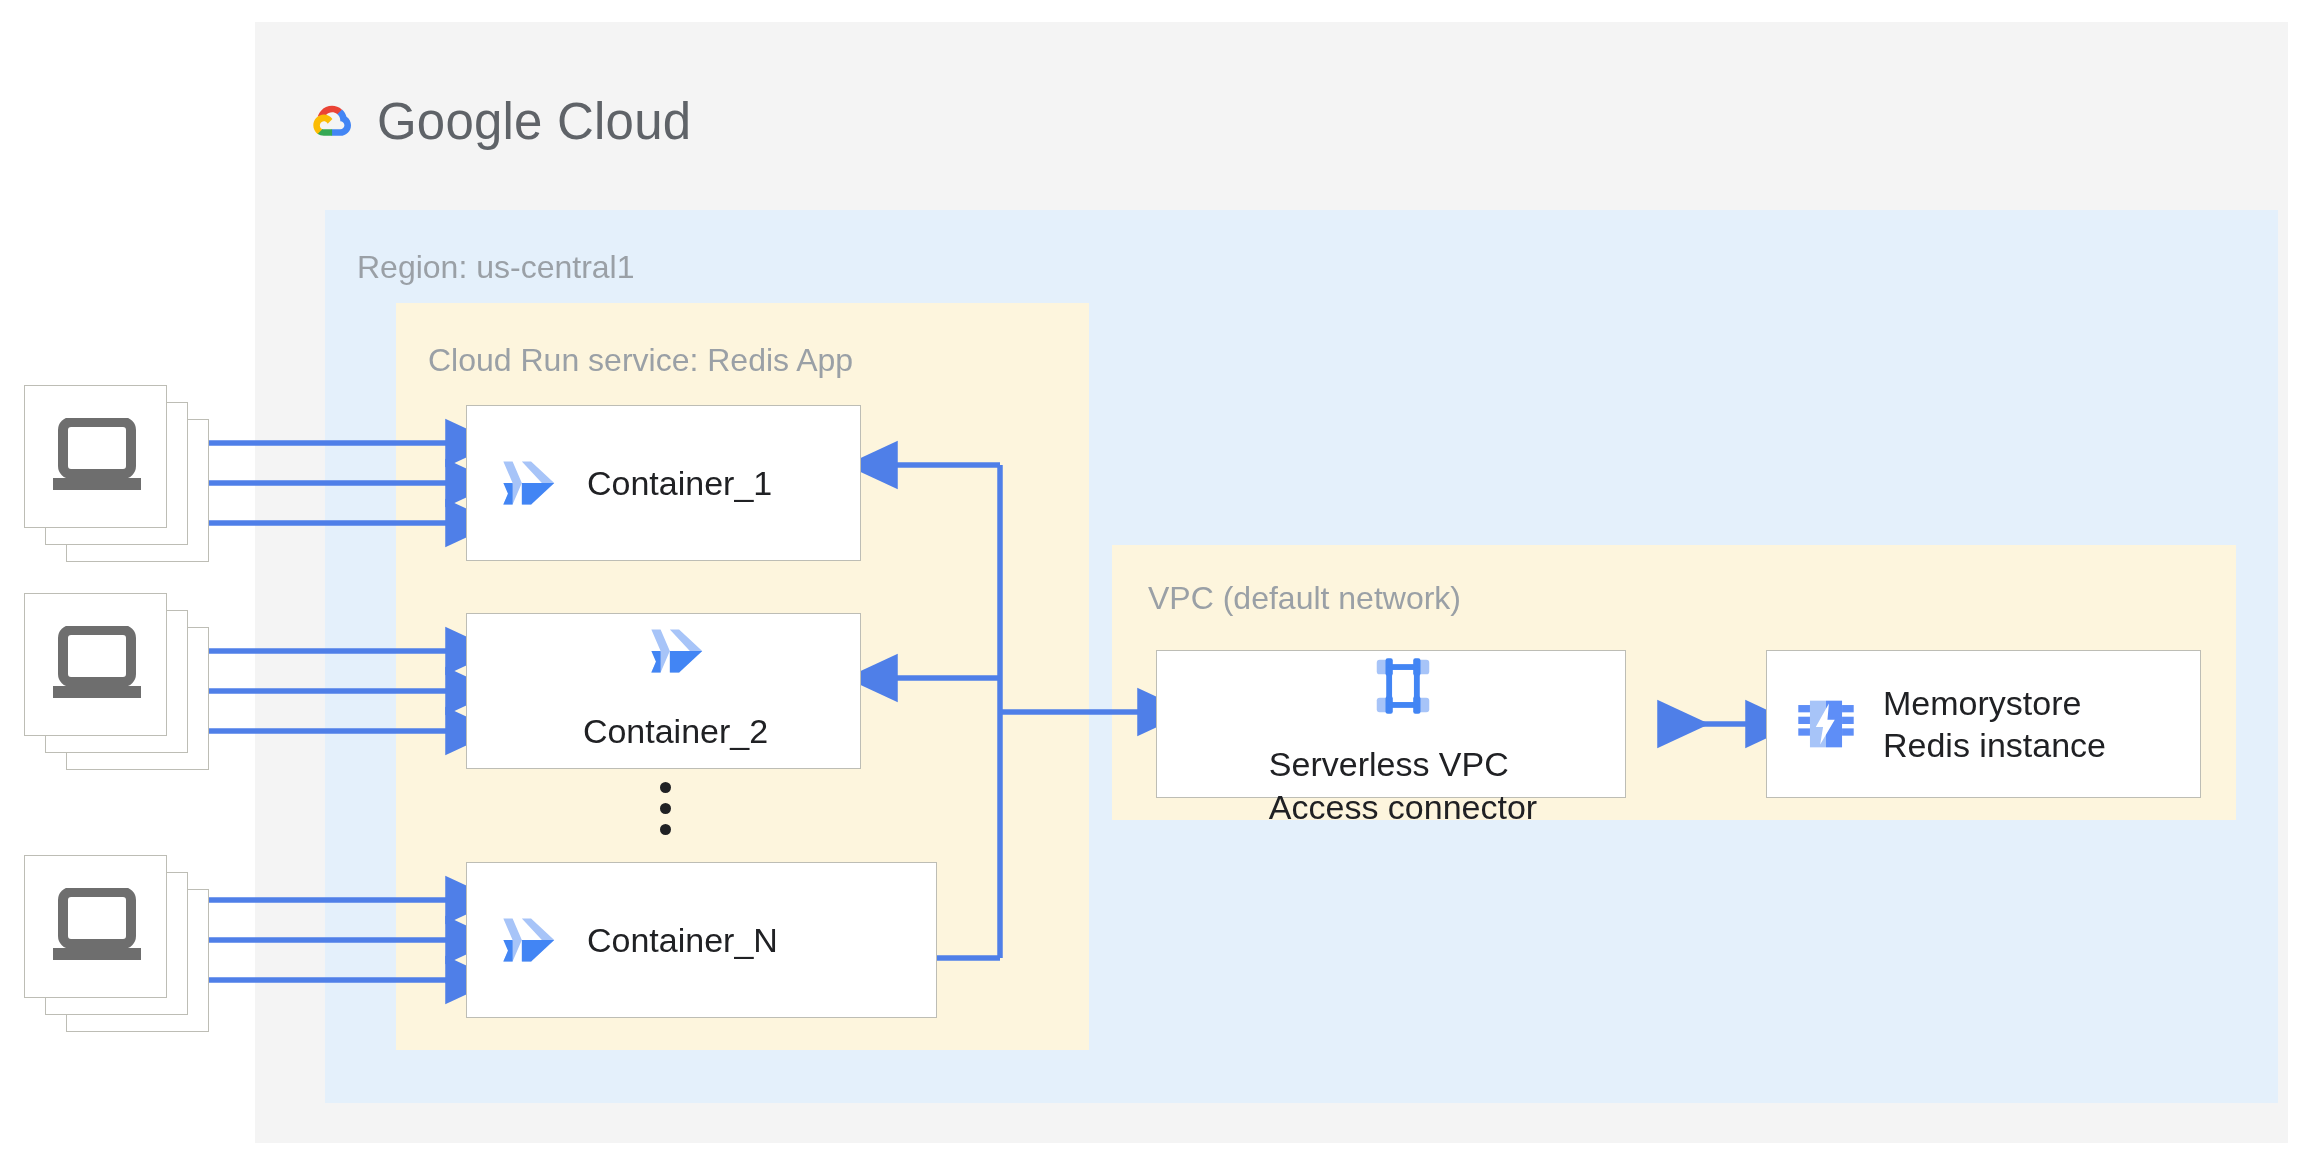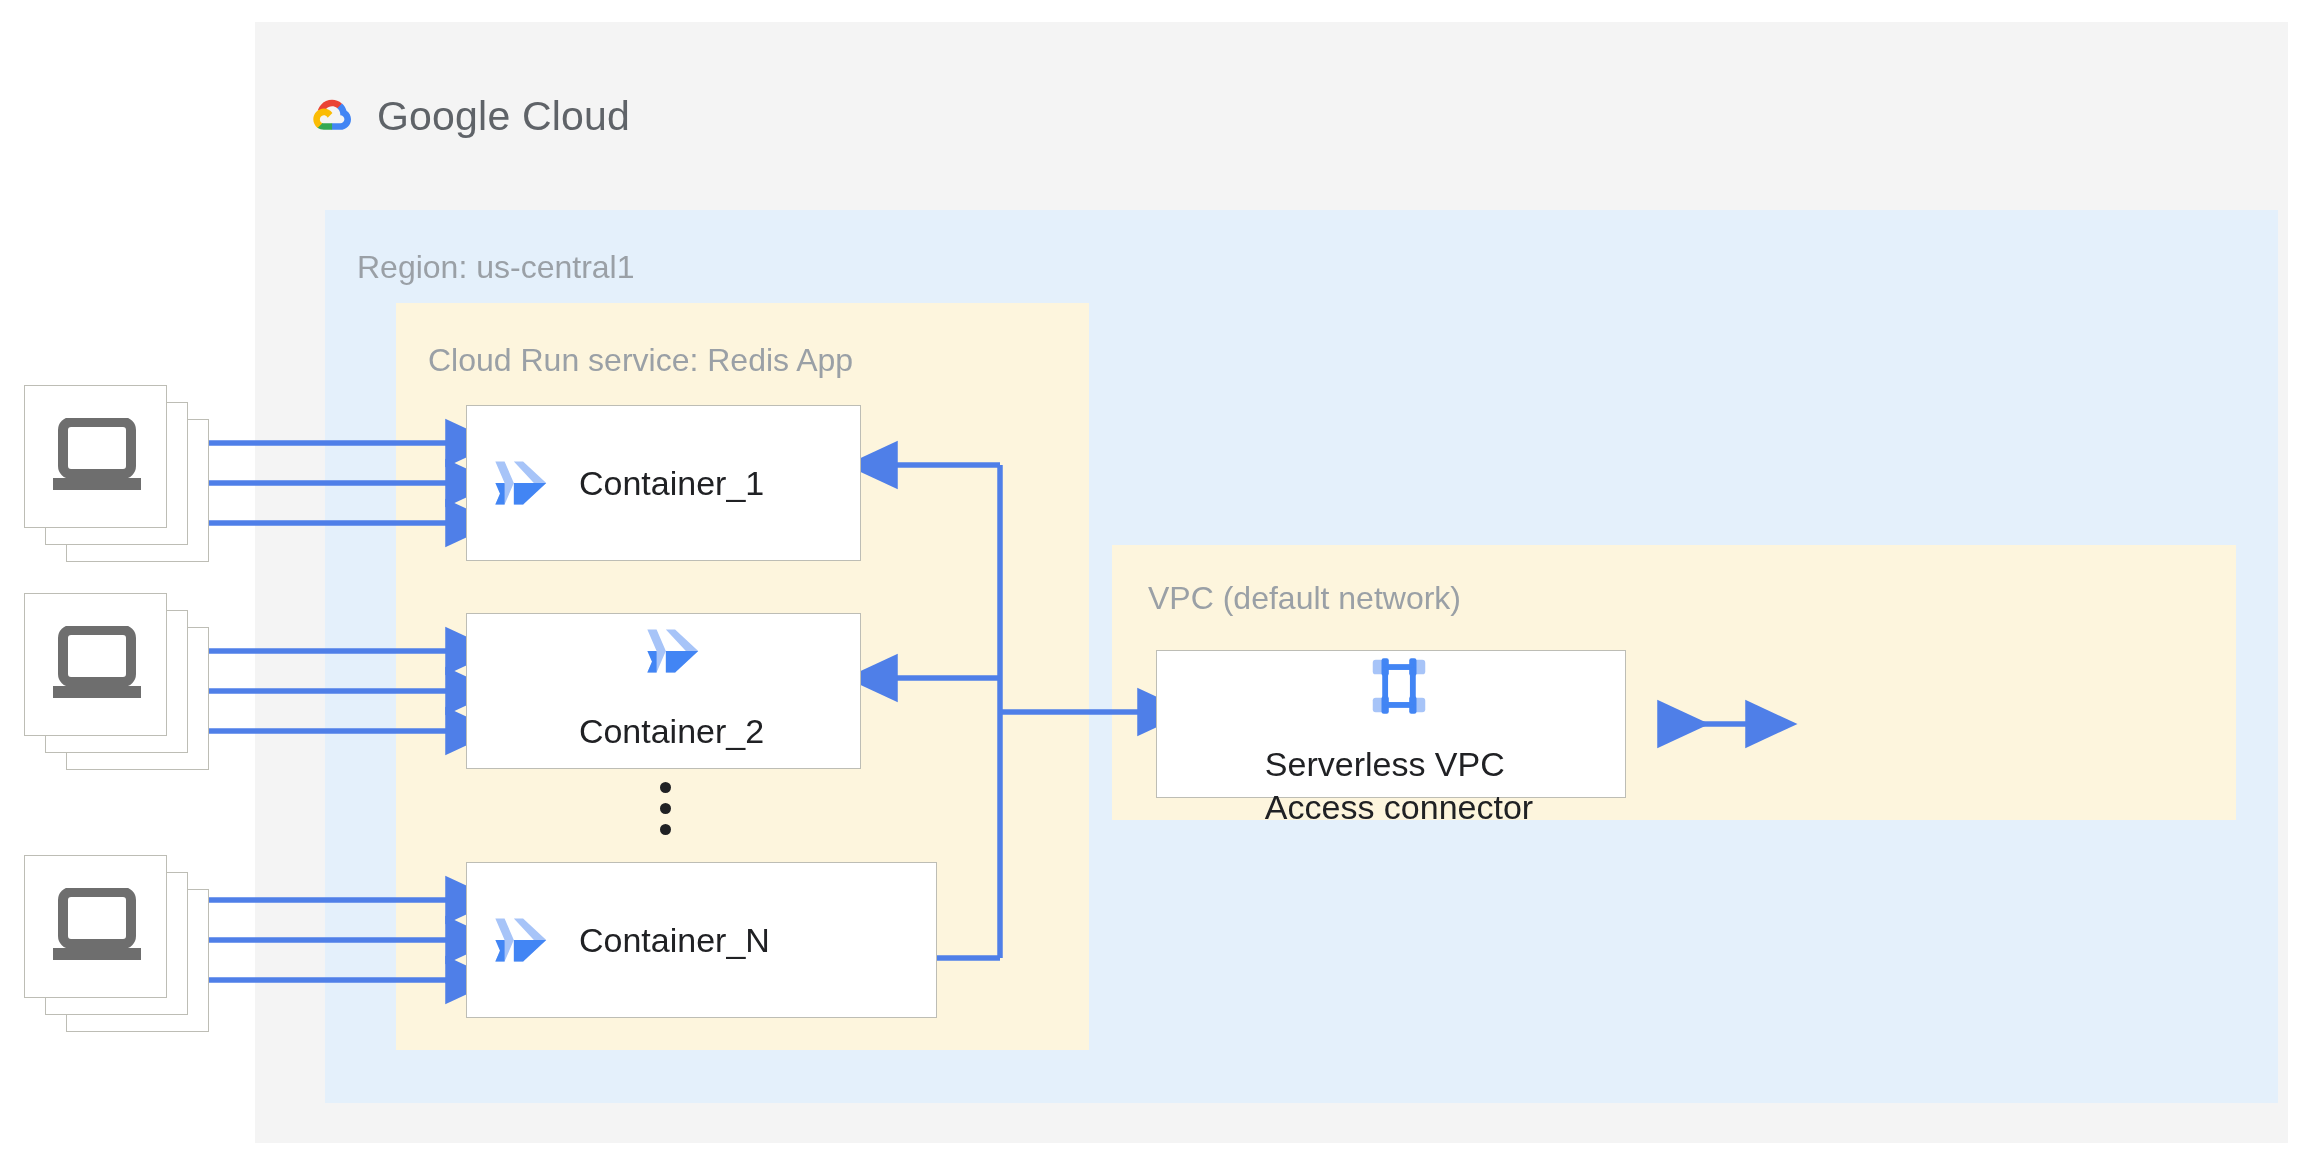--- a/index.html
+++ b/index.html
@@ -44,35 +44,35 @@
   #cloudrun-label { left: 428px;  top: 342px; }
   #vpc-label      { left: 1148px; top: 580px; text-align: right; }
 
   
   #brand {
     position: absolute; left: 303px; top: 92px;
     display: flex; align-items: center; gap: 18px;
   }
   #brand-logo { width: 56px; height: 48px; display: block; }
   #brand-text {
-    font-size: 41px;
+    font-size: 51px;
     color: #5F6368;
     letter-spacing: 0.2px;
     white-space: nowrap;
   }
 
   
   .node-box {
     position: absolute;
     background: #FFFFFF;
     border: 1px solid #BDBDB5;
     display: flex;
     align-items: center;
     gap: 22px;
-    padding-left: 16px;
+    padding-left: 24px;
   }
   .node-label {
     font-size: 34px;
     color: #202124;
     line-height: 1.25;
     white-space: pre-line;
   }
   .node-icon { flex: 0 0 auto; display: block; }
 
   #container-1 { left: 466px;  top: 405px;  width: 395px; height: 156px; }
@@ -262,14 +262,29 @@
       <rect x="31" y="31" width="5" height="12" rx="1.5" fill="#4285F4"></rect>
       <rect x="14" y="9" width="20" height="4" fill="#4285F4"></rect>
       <rect x="14" y="35" width="20" height="4" fill="#4285F4"></rect>
       <rect x="12.5" y="11" width="4" height="26" fill="#4285F4"></rect>
       <rect x="31.5" y="11" width="4" height="26" fill="#4285F4"></rect>
     </svg>
     <span class="node-label">Serverless VPC
 Access connector</span>
   </div>
 
+  <div class="node-box" id="memorystore">
+    <svg class="node-icon" width="70" height="70" viewBox="0 0 48 48">
+      <rect x="13" y="8" width="11" height="32" fill="#A7C4F8"></rect>
+      <rect x="24" y="8" width="11" height="32" fill="#5E8EF7"></rect>
+      <rect x="5" y="11" width="8" height="5" fill="#5E8EF7"></rect>
+      <rect x="5" y="19" width="8" height="5" fill="#5E8EF7"></rect>
+      <rect x="5" y="27" width="8" height="5" fill="#5E8EF7"></rect>
+      <rect x="35" y="11" width="8" height="5" fill="#5E8EF7"></rect>
+      <rect x="35" y="19" width="8" height="5" fill="#5E8EF7"></rect>
+      <rect x="35" y="27" width="8" height="5" fill="#5E8EF7"></rect>
+      <path d="M26 10 L17 26 L22 26 L20 38 L30 21 L25 21 Z" fill="#FFFFFF"></path>
+    </svg>
+    <span class="node-label">Memorystore
+Redis instance</span>
+  </div>
 
 </div>
 
 </body></html>

